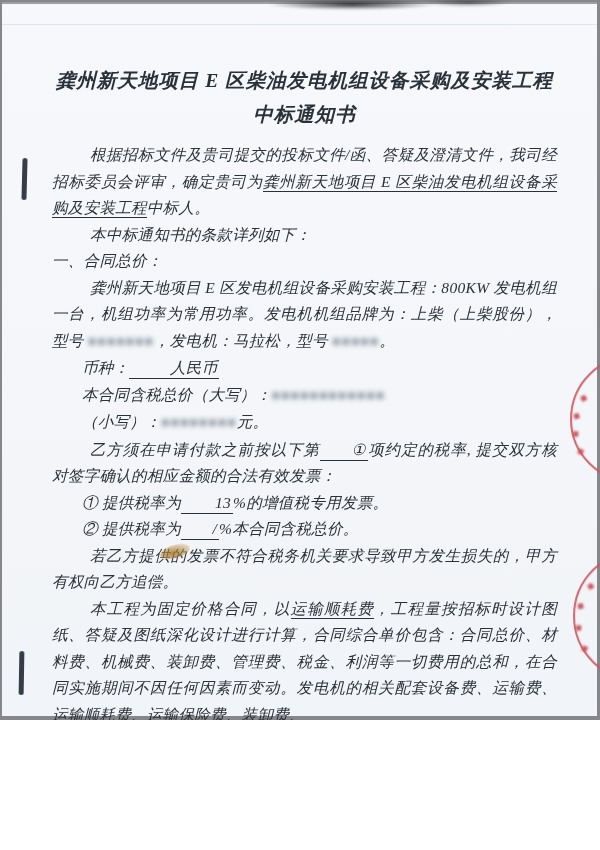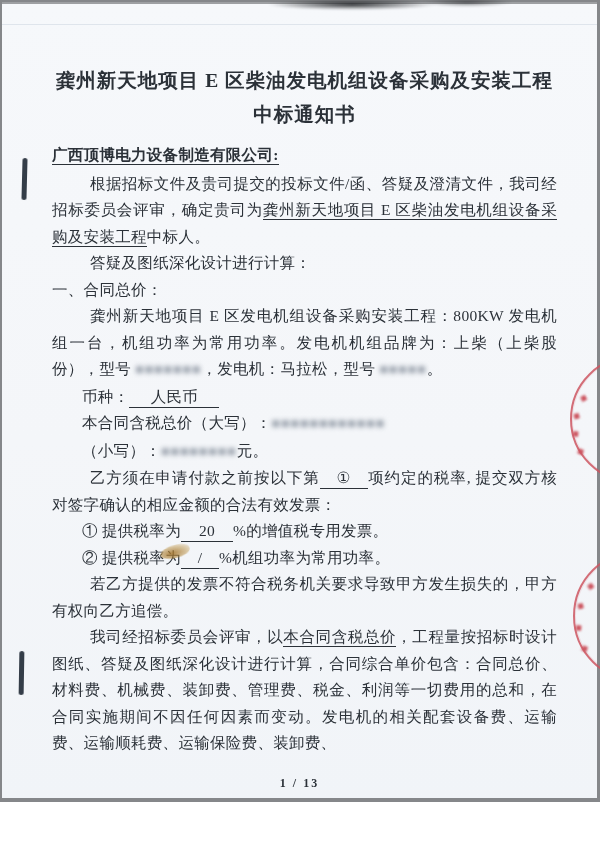--- a/index.html
+++ b/index.html
@@ -1,19 +1,20 @@
 <!DOCTYPE html>
 <html><head>
 <meta charset="utf-8">
 <style>
   html,body{margin:0;padding:0;background:#ffffff;}
   .scan{
-    position:relative;width:600px;height:802px;overflow:hidden;
+    position:relative;width:600px;height:720px;overflow:hidden;
     background:#85878a;
     font-family:"Liberation Serif","DejaVu Serif",serif;
+    font-style:italic;
   }
   .paper{
     position:absolute;left:2px;top:2px;right:3px;bottom:4px;
     background:linear-gradient(180deg,#f6f8fb 0%,#f4f6f9 55%,#f1f4f8 100%);
     color:#2b3138;
   }
   .content{
     position:absolute;left:0;top:0;right:0;
     padding:62px 40px 0 50px;
     font-size:15.5px;line-height:26.5px;letter-spacing:.3px;
@@ -22,21 +23,21 @@
   .title{margin:0 0 10px 0;text-align:center;font-size:19.5px;line-height:34px;font-weight:bold;letter-spacing:1px;}
   .title span{display:block;}
   .salutation{margin:6px 0 2px 0;font-weight:bold;}
   .salutation .u-name{border-bottom:1.5px solid #2b3138;padding-bottom:1px;}
   p.para{margin:0;text-indent:2.45em;}
   p.noindent{text-indent:0;}
   p.item{margin:0;text-indent:0;padding-left:30px;}
   .u{border-bottom:1.2px solid #2b3138;padding-bottom:1px;}
   .blank{
     display:inline-block;border-bottom:1.2px solid #2b3138;
-    text-align:center;text-indent:0;line-height:18px;padding:0 2px 1px 2px;
+    text-align:right;text-indent:0;line-height:18px;padding:0 2px 1px 2px;
     vertical-align:baseline;
   }
   .blank.w-num{min-width:44px;}
   .blank.w-rate{min-width:48px;}
   .blank.w-slash{min-width:34px;}
   .blank.w-currency{min-width:86px;}
   .redacted{
     color:#98a0ab;filter:blur(2.6px);letter-spacing:1px;
     font-size:14px;
   }
@@ -81,46 +82,45 @@
 <div class="scan">
   <div class="paper">
 
     <div class="content">
 
       <h1 class="title">
         <span>龚州新天地项目 E 区柴油发电机组设备采购及安装工程</span>
         <span>中标通知书</span>
       </h1>
 
-      <p class="salutation"><span class="u-name">广西顶博电力设备制造有限公司:</span></p>
 
       <p class="para"><span>根据招标文件及贵司提交的投标文件/函、答疑及澄清文件，我司经招标委员会评审，确定贵司为</span><span class="u">龚州新天地项目 E 区柴油发电机组设备采购及安装工程</span><span>中标人。</span></p>
 
-      <p class="para">答疑及图纸深化设计进行计算：</p>
+      <p class="para">本中标通知书的条款详列如下：</p>
 
       <p class="para noindent">一、合同总价：</p>
 
       <p class="para"><span>龚州新天地项目 E 区发电机组设备采购安装工程：800KW 发电机组一台，机组功率为常用功率。发电机机组品牌为：上柴（上柴股份），型号 </span><span class="redacted">■■■■■■■</span><span>，发电机：马拉松，型号 </span><span class="redacted">■■■■■</span><span>。</span></p>
 
 
       <p class="item"><span>币种：</span><span class="blank w-currency">人民币</span></p>
 
       <p class="item"><span>本合同含税总价（大写）：</span><span class="redacted">■■■■■■■■■■■■</span></p>
 
       <p class="item"><span>（小写）：</span><span class="redacted">■■■■■■■■</span><span>元。</span></p>
 
       <p class="para"><span>乙方须在申请付款之前按以下第</span><span class="blank w-num">①</span><span>项约定的税率, 提交双方核对签字确认的相应金额的合法有效发票：</span></p>
 
-      <p class="item"><span>① 提供税率为</span><span class="blank w-rate">20</span><span>%的增值税专用发票。</span></p>
+      <p class="item"><span>① 提供税率为</span><span class="blank w-rate">13</span><span>%的增值税专用发票。</span></p>
 
-      <p class="item"><span>② 提供税率为</span><span class="blank w-slash">/</span><span>%机组功率为常用功率。</span></p>
+      <p class="item"><span>② 提供税率为</span><span class="blank w-slash">/</span><span>%本合同含税总价。</span></p>
 
       <p class="para">若乙方提供的发票不符合税务机关要求导致甲方发生损失的，甲方有权向乙方追偿。</p>
 
-      <p class="para"><span>我司经招标委员会评审，以</span><span class="u">本合同含税总价</span><span>，工程量按招标时设计图纸、答疑及图纸深化设计进行计算，合同综合单价包含：合同总价、材料费、机械费、装卸费、管理费、税金、利润等一切费用的总和，在合同实施期间不因任何因素而变动。发电机的相关配套设备费、运输费、运输顺耗费、运输保险费、装卸费、</span></p>
+      <p class="para"><span>本工程为固定价格合同，以</span><span class="u">运输顺耗费</span><span>，工程量按招标时设计图纸、答疑及图纸深化设计进行计算，合同综合单价包含：合同总价、材料费、机械费、装卸费、管理费、税金、利润等一切费用的总和，在合同实施期间不因任何因素而变动。发电机的相关配套设备费、运输费、运输顺耗费、运输保险费、装卸费、</span></p>
 
     </div>
 
     <div class="pagenum">1 / 13</div>
 
     <div class="edge-top-line"></div>
     <div class="smudge-a"></div>
     <div class="smudge-b"></div>
     <div class="mark-left m1"></div>
     <div class="mark-left m2"></div>

